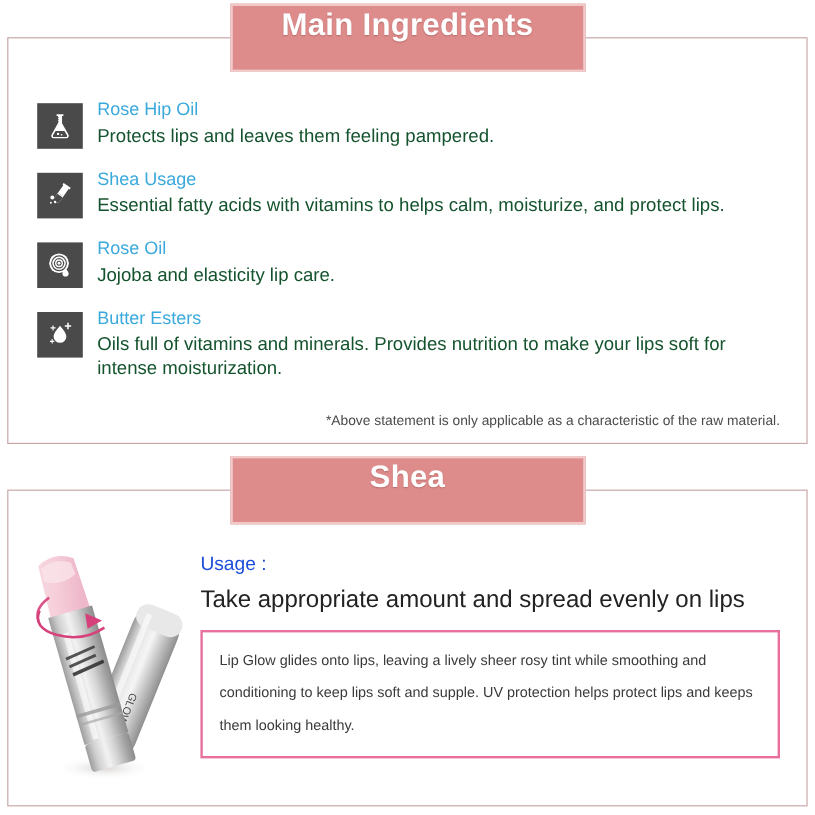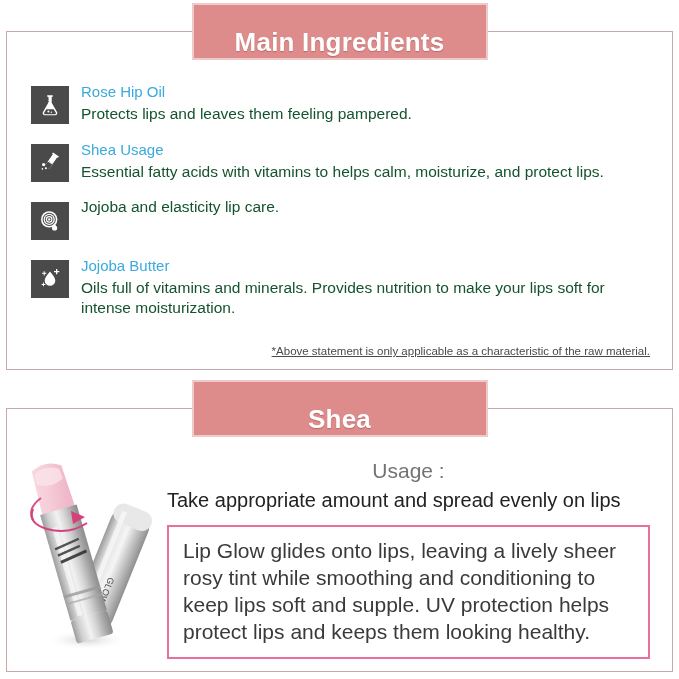--- a/index.html
+++ b/index.html
@@ -37,21 +37,21 @@
   .banner {
     position: absolute;
     left: 50%;
     transform: translateX(-50%);
     width: 296px;
     height: 57px;
     background: #dd8b8b;
     border: 2px solid #f0c9c9;
     box-sizing: border-box;
     display: flex;
-    align-items: flex-end;
+    align-items: flex-start;
     justify-content: center;
     z-index: 5;
   }
   #ingredients-banner { top: 3px; }
   #usage-banner       { top: 380px; }
   .banner-text {
     color: #ffffff;
     font-size: 26px;
     font-weight: bold;
     letter-spacing: 0.2px;
@@ -101,51 +101,49 @@
     margin: 0;
   }
 
   .footnote {
     position: absolute;
     left: 0; right: 22px;
     bottom: 12px;
     text-align: right;
     font-size: 11.5px;
     color: #4a4a4a;
-    text-decoration: underline;
   }
 
   
   #usage-inner {
     position: absolute;
     top: 48px;
     left: 160px;
     right: 22px;
   }
   .usage-label {
-    font-size: 21px;
+    font-size: 16px;
     line-height: 28px;
-    color: #737373;
+    color: #1d4ed8;
     margin: 0;
-    text-align: center;
   }
   .usage-line {
     font-size: 20px;
     line-height: 30px;
     color: #222222;
     margin: 0 0 10px 0;
   }
   .usage-box {
     border: 2px solid #e8709f;
     padding: 10px 14px 12px 14px;
     box-sizing: border-box;
   }
   .usage-box p {
     margin: 0;
-    font-size: 21px;
+    font-size: 12px;
     line-height: 27px;
     color: #3a3a3a;
   }
 
   
   #product-image {
     position: absolute;
     left: 8px;
     top: 32px;
     width: 150px;
@@ -206,35 +204,36 @@
             <circle cx="12.2" cy="11.4" r="6.6" fill="#4a4a4a"></circle>
             <circle cx="12.2" cy="11.4" r="5.6" fill="#ffffff"></circle>
             <circle cx="12.2" cy="11.4" r="4.3" fill="#4a4a4a"></circle>
             <circle cx="12.2" cy="11.4" r="3.3" fill="#ffffff"></circle>
             <circle cx="12.2" cy="11.4" r="2.1" fill="#4a4a4a"></circle>
             <circle cx="12.2" cy="11.4" r="1.2" fill="#ffffff"></circle>
             <path d="M17.6 16.0c1.6 1.6 2.6 2.8 2.6 3.9a2.6 2.6 0 0 1-5.2 0c0-1.1 1-2.3 2.6-3.9z" fill="#ffffff"></path>
           </svg>
         </div>
         <div class="ing-body">
+          <p class="ing-title">Rose Oil</p>
           <p class="ing-desc">Jojoba and elasticity lip care.</p>
         </div>
       </div>
 
       <div class="ingredient-row">
         <div class="ing-icon">
           <svg width="26" height="26" viewBox="0 0 26 26" aria-hidden="true">
             <path d="M13 5.4c3.3 4.0 5.3 6.6 5.3 9.0a5.3 5.3 0 0 1-10.6 0c0-2.4 2.0-5.0 5.3-9.0z" fill="#ffffff"></path>
             <path d="M19.0 3.0h1.3v2.0h2.0v1.3h-2.0v2.0h-1.3v-2.0h-2.0V5.0h2.0z" fill="#ffffff"></path>
             <path d="M6.7 5.2h1.0v1.6h1.6v1.0H7.7v1.6h-1.0V7.8H5.1v-1.0h1.6z" fill="#ffffff"></path>
             <path d="M6.0 16.6h0.9v1.4h1.4v0.9H6.9v1.4H6.0v-1.4H4.6v-0.9H6.0z" fill="#ffffff"></path>
           </svg>
         </div>
         <div class="ing-body">
-          <p class="ing-title">Jojoba Butter</p>
+          <p class="ing-title">Butter Esters</p>
           <p class="ing-desc">Oils full of vitamins and minerals. Provides nutrition to make your lips soft for intense moisturization.</p>
         </div>
       </div>
 
     </div>
 
     <div class="footnote">*Above statement is only applicable as a characteristic of the raw material.</div>
   </div>
 
   <div class="banner" id="ingredients-banner">

